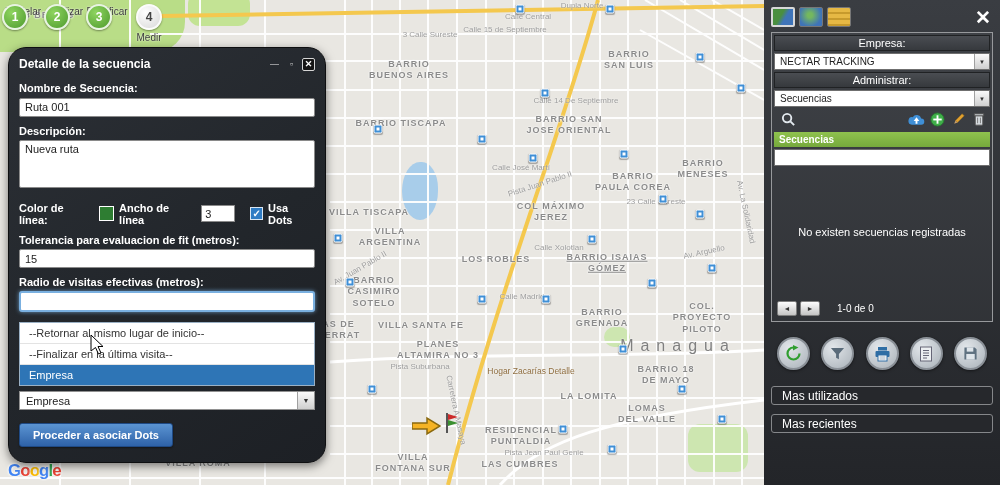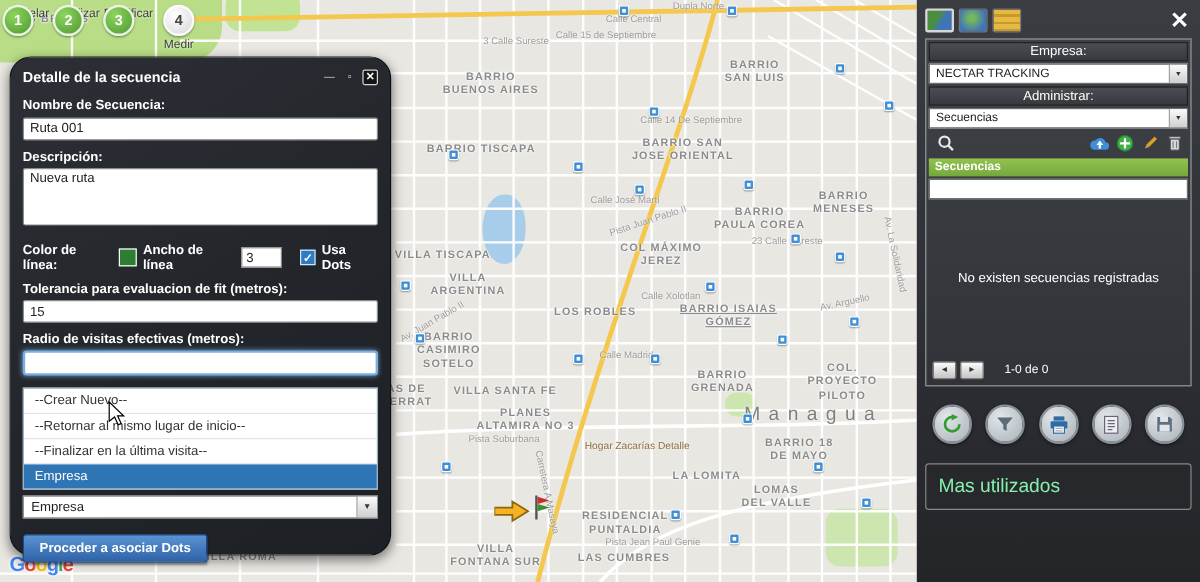--- a/index.html
+++ b/index.html
@@ -72,21 +72,21 @@
   .icon-btn { width:18px; height:18px; display:flex; align-items:center; justify-content:center; cursor:pointer; margin-left:3px; }
   .green-hdr { background:linear-gradient(#8fc24e,#76a93c); color:#fff; font-size:10px; font-weight:bold; padding:2px 5px; margin-top:2px; }
   .sb-search { width:100%; height:17px; border:1px solid #6f6f6f; font-size:10px; padding:0 4px; margin-top:2px; background:#fff; }
   .empty-area { flex:1; display:flex; align-items:center; justify-content:center; }
   .empty-msg { font-size:11px; color:#fff; text-align:center; }
   .pag-row { display:flex; align-items:center; height:22px; padding:0 3px; }
   .pag-btn { width:20px; height:15px; background:linear-gradient(#fdfdfd,#c4c4c4); border:1px solid #7e7e7e; display:flex; align-items:center; justify-content:center; font-size:7px; color:#333; cursor:pointer; margin-right:3px; border-radius:2px;}
   .pag-text { font-size:10px; color:#fff; margin-left:14px; }
   .action-row { display:flex; justify-content:space-between; margin-top:15px; padding:0 6px; }
   .round-btn { width:33px; height:33px; border-radius:50%; background:radial-gradient(circle at 35% 30%, #e2e6ea, #a9b1b8); border:2px solid #8a9097; display:flex; align-items:center; justify-content:center; cursor:pointer; box-shadow:0 1px 3px rgba(0,0,0,.5); }
-  .wide-bar { margin-top:16px; height:39px; background:#26282c; border:1px solid #85878a; border-radius:3px; color:#86efac; font-size:16px; display:flex; align-items:center; padding-left:10px; cursor:pointer; }
+  .wide-bar { margin-top:16px; height:19px; background:#26282c; border:1px solid #85878a; border-radius:3px; color:#ffffff; font-size:12px; display:flex; align-items:center; padding-left:10px; cursor:pointer; }
   .wide-bar + .wide-bar { margin-top:9px; }
 
   .cursor-svg { position:absolute; z-index:50; pointer-events:none; }
 </style>
 </head>
 <body>
 
 <div class="stage">
 
   <div class="map">
@@ -291,21 +291,20 @@
       <span>Usa Dots</span>
     </div>
 
     <label class="dlg-label">Tolerancia para evaluacion de fit (metros):</label>
     <input class="dlg-input" value="15" style="">
 
     <label class="dlg-label">Radio de visitas efectivas (metros):</label>
     <input class="focus-input" style="">
 
     <div class="listbox" id="dlg-listbox">
-        <div class="opt">--Crear Nuevo--</div>
         <div class="opt">--Retornar al mismo lugar de inicio--</div>
         <div class="opt">--Finalizar en la última visita--</div>
         <div class="opt hl">Empresa</div>
       </div>
 
     <div class="fake-select">
       <span>Empresa</span>
       <span class="arrowbox">▼</span>
     </div>
 
@@ -420,19 +419,20 @@
       <span class="round-btn">
         <svg width="15" height="15" viewBox="0 0 16 16">
             <path d="M1.5,1.5 h11 l2,2 v11 h-13 Z" fill="#5f7180"></path>
             <rect x="4" y="1.5" width="7" height="4.5" fill="#dfe5ea"></rect>
             <rect x="3.5" y="8.5" width="9" height="6" fill="#dfe5ea"></rect>
           </svg>
       </span>
     </div>
 
     <div class="wide-bar">Mas utilizados</div>
+    <div class="wide-bar">Mas recientes</div>
   </div>
 
   <svg class="cursor-svg" style="left:90px; top:334px;" width="16" height="22">
     <path d="M1,1 L1,17 L5.5,13.5 L8.5,20 L11,19 L8,12.5 L13,12.5 Z" fill="#fff" stroke="#000" stroke-width="1"></path>
   </svg>
 
 </div>
 
 </body></html>

